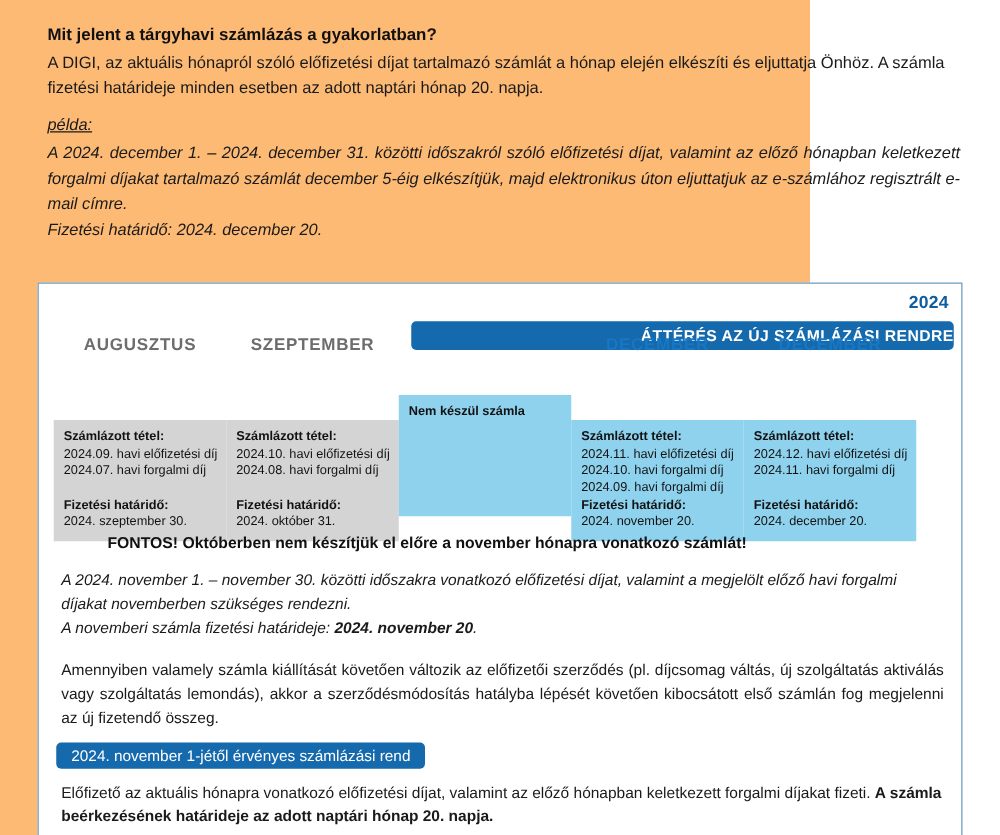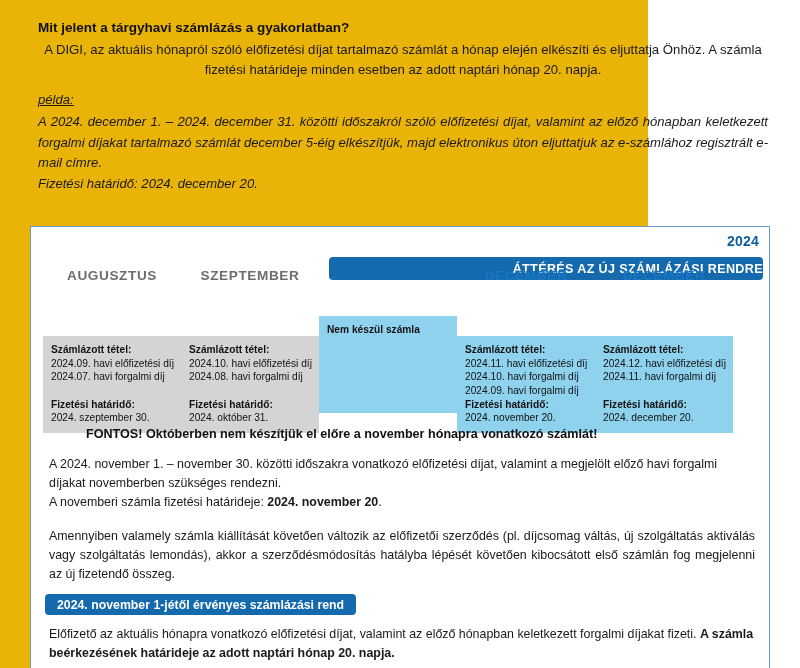--- a/index.html
+++ b/index.html
@@ -12,21 +12,21 @@
     background: #ffffff;
     font-family: "Liberation Sans", sans-serif;
     color: #1a1a1a;
     overflow: hidden;
   }
 
   .page {
     position: relative;
     width: 648px;
     height: 668px;
-    background: #eab308;
+    background: #fdba74;
   }
 
   
   .intro {
     position: absolute;
     left: 38px;
     top: 18px;
     width: 730px;
   }
   .intro-heading {
@@ -34,21 +34,21 @@
     font-weight: bold;
     line-height: 1.45;
     color: #111111;
     margin: 0 0 2px 0;
   }
   .intro-body {
     font-size: 13.2px;
     line-height: 1.52;
     color: #1a1a1a;
     margin: 0;
-    text-align: center;
+    text-align: left;
   }
 
   .example {
     position: absolute;
     left: 38px;
     top: 90px;
     width: 730px;
     font-style: italic;
     font-size: 13.1px;
     line-height: 1.56;
@@ -152,20 +152,21 @@
     padding-left: 37px;
   }
   .fontos-body {
     position: absolute;
     left: 18px;
     top: 228px;
     width: 706px;
     font-size: 12.4px;
     line-height: 1.54;
     color: #1a1a1a;
+    font-style: italic;
   }
   .fontos-body b { font-weight: bold; }
 
   .contract-note {
     position: absolute;
     left: 18px;
     top: 300px;
     width: 706px;
     font-size: 12.4px;
     line-height: 1.54;
@@ -176,21 +177,21 @@
   .rule-chip {
     position: absolute;
     left: 14px;
     top: 367px;
     height: 21px;
     padding: 0 12px;
     background: #1569ad;
     border-radius: 4px;
     color: #ffffff;
     font-size: 12.3px;
-    font-weight: bold;
+    font-weight: normal;
     display: flex;
     align-items: center;
   }
 
   .rule-body {
     position: absolute;
     left: 18px;
     top: 398px;
     width: 706px;
     font-size: 12.4px;

